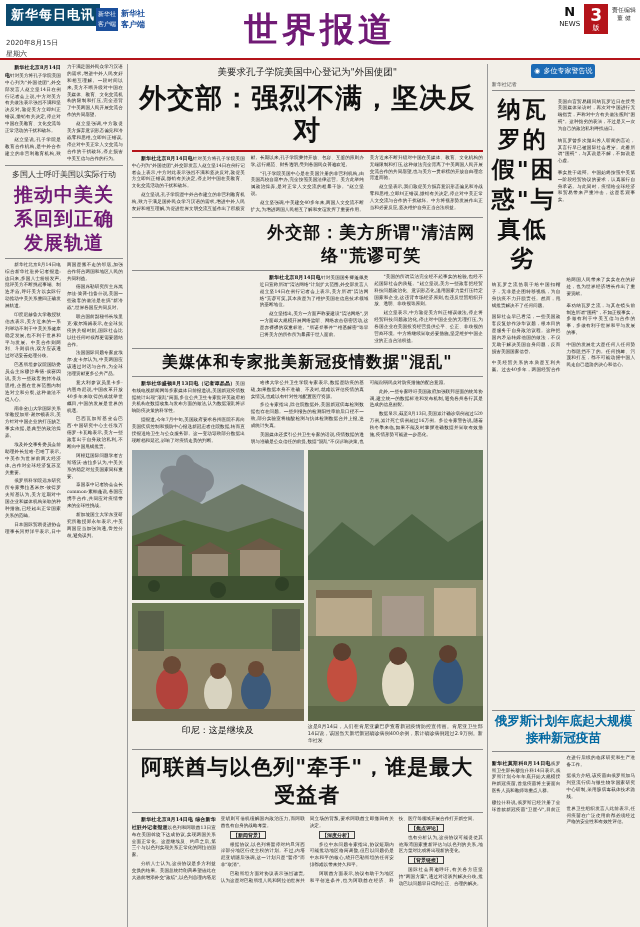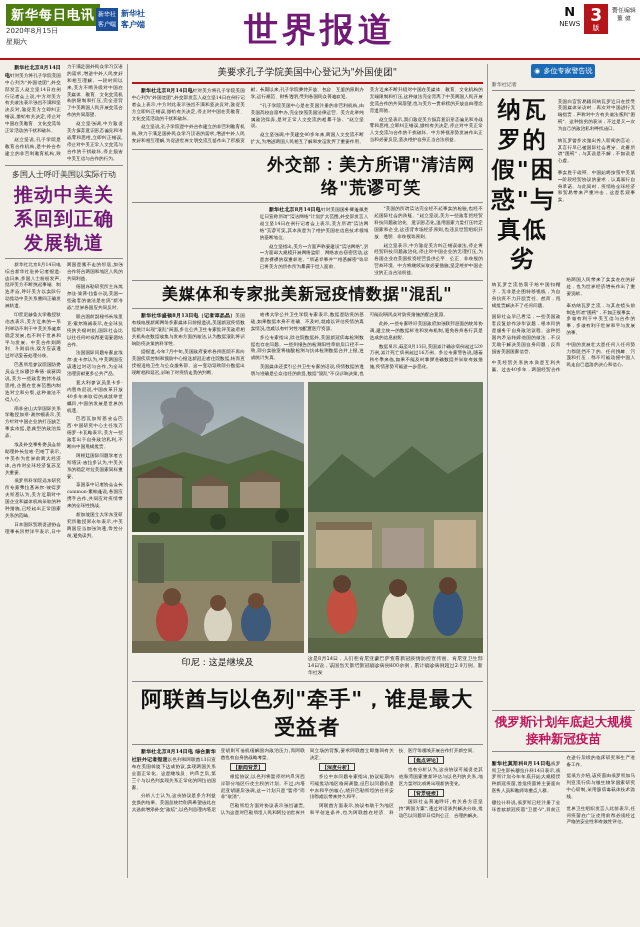--- a/index.html
+++ b/index.html
@@ -8,22 +8,22 @@
     background:#efece4;
     font-family:"DejaVu Sans","Liberation Sans",sans-serif;
     overflow:hidden;
     color:#111;
   }
   .page{position:relative;width:640px;height:927px;background:#f2efe8;}
 
   
   .masthead{position:relative;height:58px;border-bottom:2px solid #b4141a;background:#fff;}
   .mast-left{position:absolute;left:6px;top:4px;width:120px;}
-  .mast-logo{font-size:13px;font-weight:bold;color:#fff;background:#4d7c0f;padding:2px 5px;display:inline-block;letter-spacing:1px;}
-  .mast-date{font-size:7px;color:#333;margin-top:0;line-height:1.5;}
+  .mast-logo{font-size:13px;font-weight:bold;color:#fff;background:#0c4a6e;padding:2px 5px;display:inline-block;letter-spacing:1px;}
+  .mast-date{font-size:7px;color:#333;margin-top:12px;line-height:1.5;}
   .mast-app{position:absolute;left:96px;top:8px;display:flex;align-items:center;gap:3px;font-family:Liberation Serif, serif;}
   .app-sq{width:22px;height:22px;background:#1b4f9c;color:#fff;font-size:6px;text-align:center;line-height:10px;padding-top:1px;}
   .app-sq i{display:block;font-style:normal;}
   .app-txt{font-size:8px;line-height:1.3;color:#1b4f9c;font-weight:bold;}
   .mast-title{position:absolute;left:0;right:0;top:7px;text-align:center;font-family:"DejaVu Serif","Liberation Serif",serif;font-size:34px;font-weight:bold;color:#701a75;letter-spacing:4px;}
   .mast-right{position:absolute;right:4px;top:4px;display:flex;align-items:flex-start;gap:4px;}
   .news-badge{font-size:7px;color:#111;text-align:center;line-height:1.2;}
   .news-badge .nb1{font-size:13px;font-weight:bold;}
   .page-no{background:#b4141a;color:#fff;font-size:17px;font-weight:bold;padding:2px 6px;line-height:1.1;text-align:center;}
   .page-no small{display:block;font-size:7px;font-weight:normal;}
@@ -82,22 +82,22 @@
   .cap{font-size:5px;color:#333;line-height:1.4;margin-top:2px;text-align:justify;}
   .cap-c{font-size:9px;text-align:center;color:#111;margin-top:3px;font-family:"DejaVu Serif","Liberation Serif",serif;}
 
   
   .rt-brand{display:flex;align-items:center;justify-content:center;gap:3px;background:#1b6ab5;color:#fff;font-size:7px;padding:2px 3px;border-radius:2px;}
   .rt-head{
     font-family:"DejaVu Serif","Liberation Serif",serif;
     font-size:23px;font-weight:bold;text-align:center;color:#111;line-height:1.3;letter-spacing:2px;
   }
   .rt-head-2{
-    font-family:Liberation Serif, serif;
-    font-size:12.5px;font-weight:bold;text-align:center;color:#be185d;line-height:1.35;
+    font-family:Liberation Mono, monospace;
+    font-size:12.5px;font-weight:bold;text-align:center;color:#0369a1;line-height:1.35;
   }
   .vtxt{font-size:4.6px;line-height:1.5;text-align:justify;color:#222;font-family:"DejaVu Serif","Liberation Serif",serif;}
 
   .tag-inline{font-size:5px;font-weight:bold;border:1px solid #444;padding:0 2px;}
 </style>
 </head>
 <body>
 
 <div class="page">
 
@@ -168,20 +168,21 @@
         <p>泰国泰中记者协会会长common·素帕蓬说,各国应携手合作,共同应对疫情带来的全球性挑战。</p>
         <p>新加坡国立大学东亚研究所教授郑永年表示,中美两国应当加强沟通,管控分歧,避免误判。</p>
       </div>
     </div>
 
     <div class="vline"></div>
 
     <div class="col-mid">
 
       <div class="kicker">美要求孔子学院美国中心登记为"外国使团"</div>
+      <div class="head-main">外交部：强烈不满，坚决反对</div>
       <div class="hr-red"></div>
 
       <div class="body-txt cols3">
         <p><span class="dateline">新华社北京8月14日电</span><span>针对美方将孔子学院美国中心列为"外国使团",外交部发言人赵立坚14日在例行记者会上表示,中方对此表示强烈不满和坚决反对,敦促美方立即纠正错误,撤销有关决定,停止对中国在美教育、文化交流活动的干扰和破坏。</span></p>
         <p>赵立坚说,孔子学院是中外合作建立的非营利教育机构,致力于满足国外民众学习汉语的需求,增进中外人民友好和相互理解,为促进世界文明交流互鉴作出了积极贡献。长期以来,孔子学院秉持开放、包容、互鉴的原则办学,运行规范、财务透明,受到各国民众普遍欢迎。</p>
         <p>"孔子学院美国中心是在美国注册的非营利机构,由美国高校自愿申办,完全按照美国法律运营。美方此举纯属政治操弄,是对正常人文交流的粗暴干涉。"赵立坚说。</p>
         <p>赵立坚强调,中美建交40多年来,两国人文交流不断扩大,为增进两国人民相互了解和友谊发挥了重要作用。美方近来不断升级对中国在美媒体、教育、文化机构的无端限制和打压,这种做法完全背离了中美两国人民开展交流合作的共同愿望,也与美方一贯标榜的开放自由理念背道而驰。</p>
         <p>赵立坚表示,我们敦促美方摒弃意识形态偏见和冷战零和思维,立即纠正错误,撤销有关决定,停止对中美正常人文交流与合作的干扰破坏。中方将视形势发展作出正当和必要反应,坚决维护自身正当合法权益。</p>
       </div>
 

